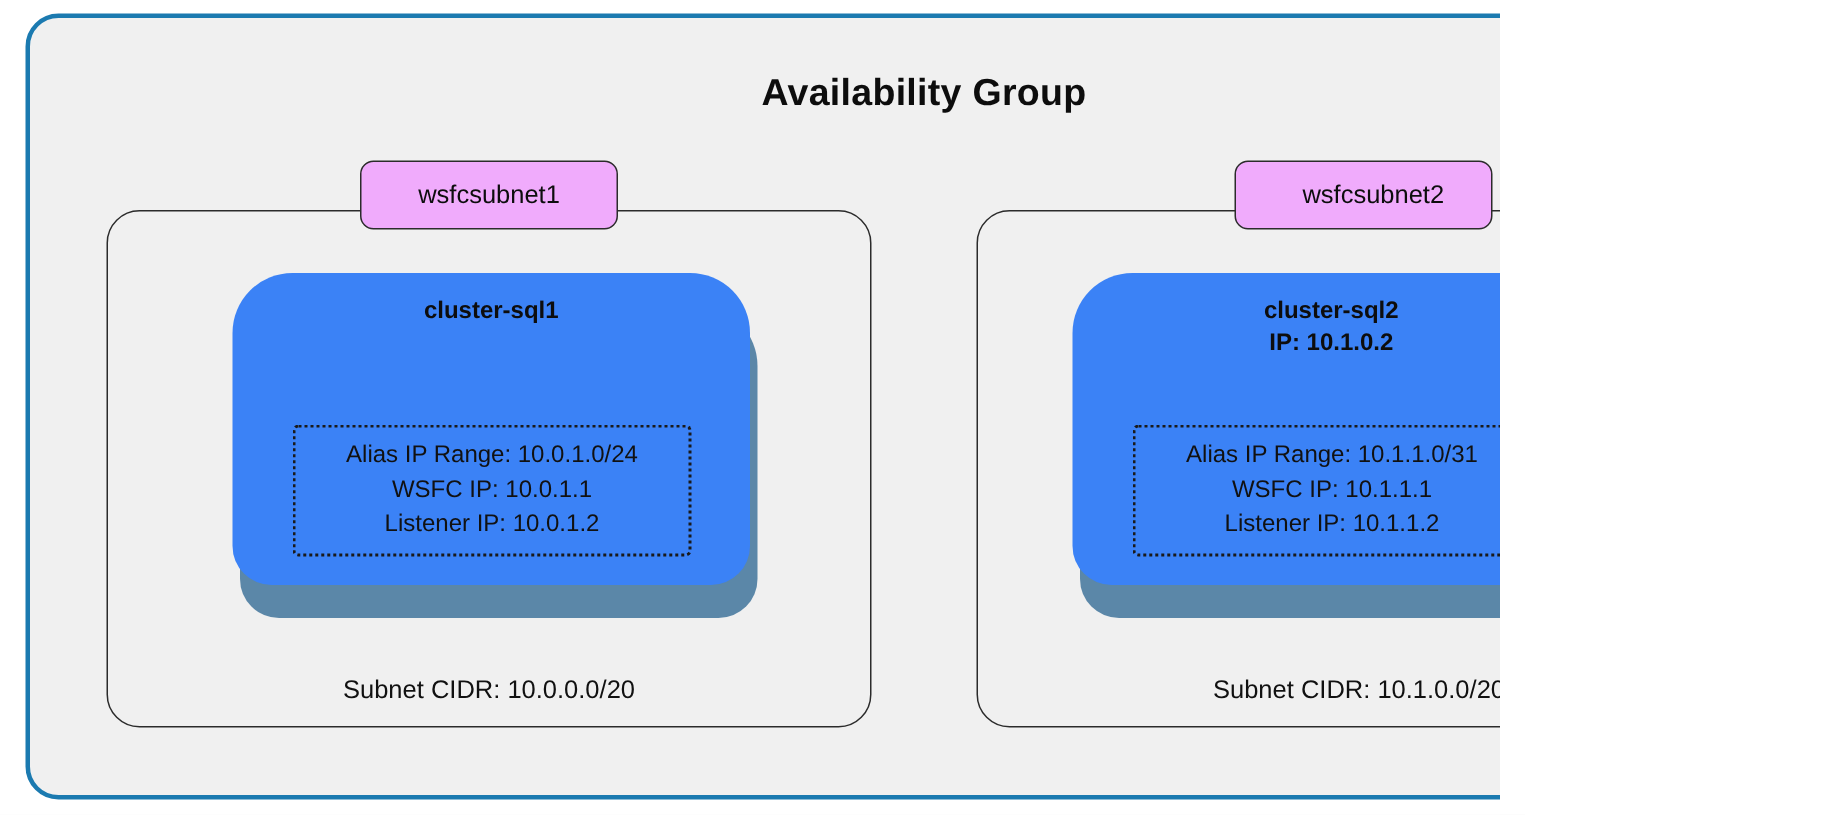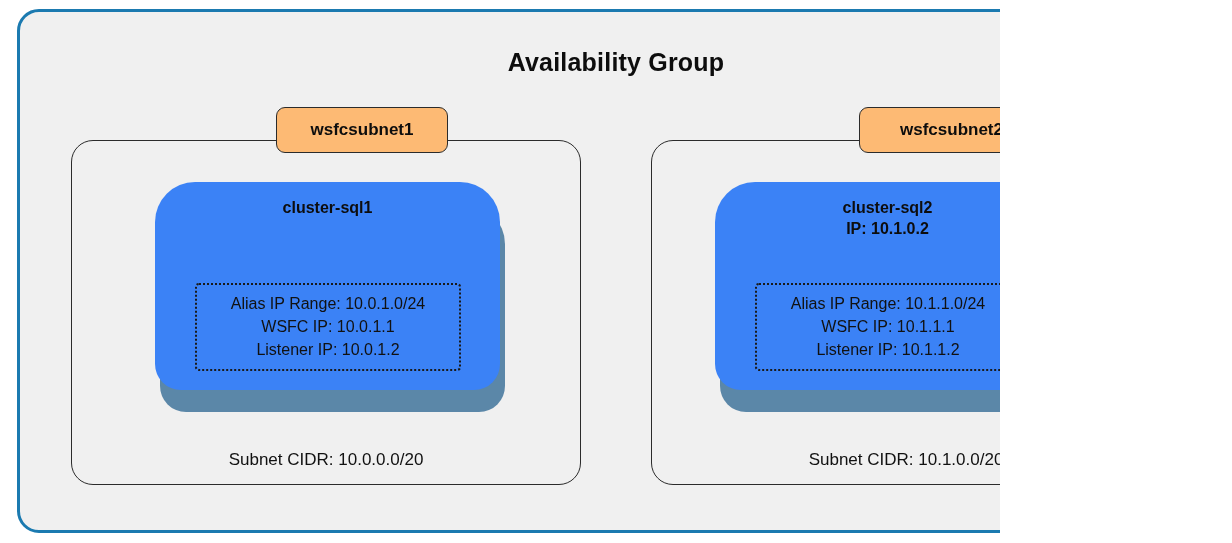--- a/index.html
+++ b/index.html
@@ -59,31 +59,30 @@
   .subnet.left  { left: 71px; }
   .subnet.right { left: 651px; }
 
   
   .subnet-tag {
     position: absolute;
     top: 107px;
     width: 172px;
     height: 46px;
     box-sizing: border-box;
-    background: #fdba74;
+    background: #f0abfc;
     border: 1px solid #2b2b2b;
     border-radius: 9px;
     display: flex;
     align-items: center;
     justify-content: center;
     font-size: 17px;
-    font-weight: bold;
+    font-weight: normal;
     color: #0d0d0d;
     z-index: 4;
-    margin-left: 36px;
   }
   .subnet-tag.left  { left: 240px; }
   .subnet-tag.right { left: 823px; padding-left: 13px; }
 
   
   .node-wrap {
     position: absolute;
     top: 182px;
     width: 350px;
     height: 235px;
@@ -186,21 +185,21 @@
   <div class="subnet-tag right">wsfcsubnet2</div>
 
   <div class="node-wrap right">
     <div class="node-shadow"></div>
     <div class="node-body">
       <div class="node-title">
         <div>cluster-sql2</div>
         <div>IP: 10.1.0.2</div>
       </div>
       <div class="ip-box">
-        <div>Alias IP Range: 10.1.1.0/24</div>
+        <div>Alias IP Range: 10.1.1.0/31</div>
         <div>WSFC IP: 10.1.1.1</div>
         <div>Listener IP: 10.1.1.2</div>
       </div>
     </div>
   </div>
 
   <div class="subnet-cidr right">Subnet CIDR: 10.1.0.0/20</div>
 
 </div>
 

